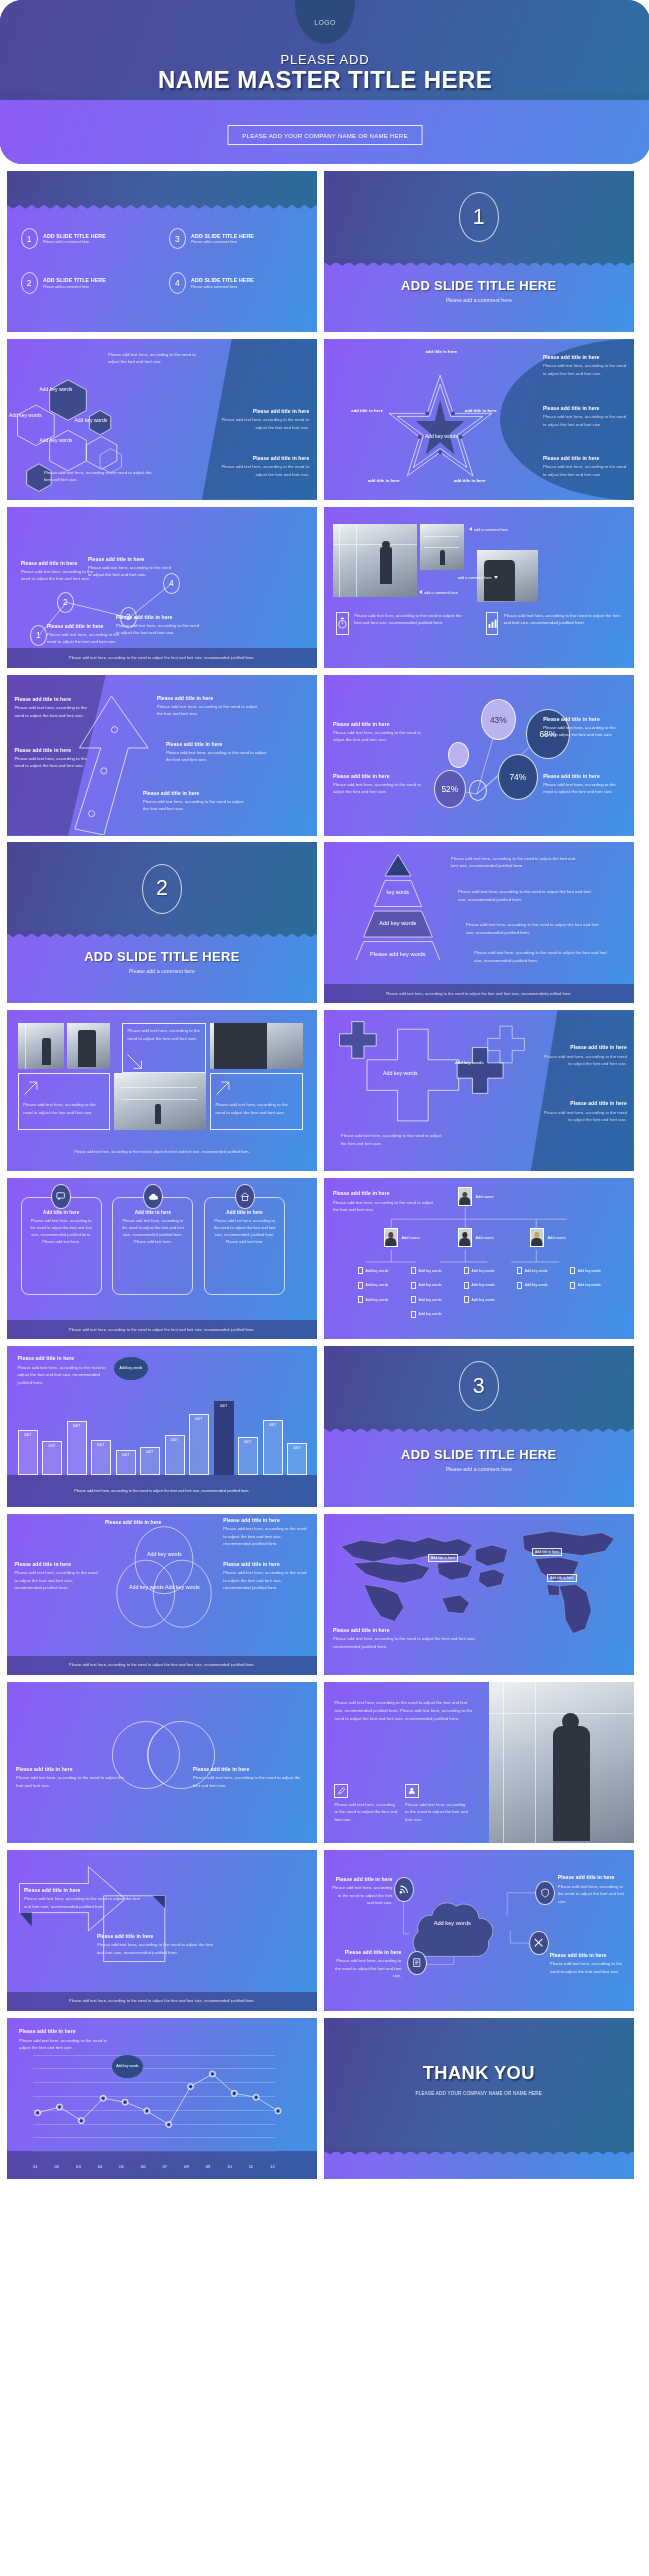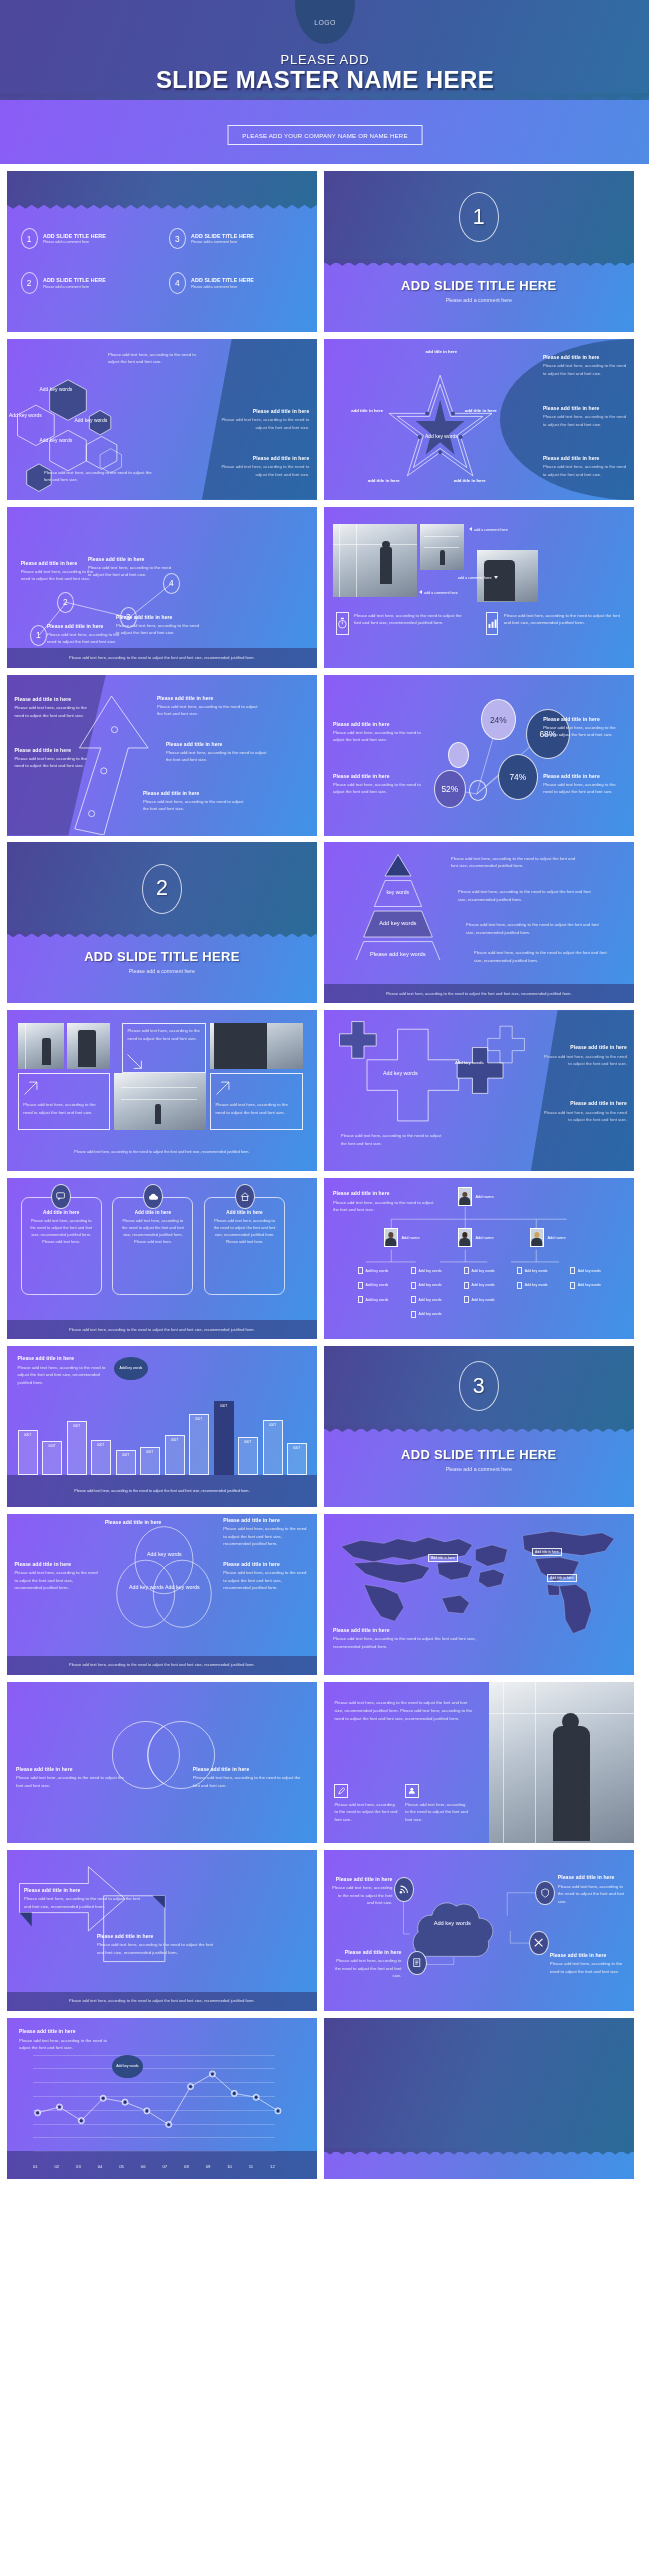--- a/index.html
+++ b/index.html
@@ -17,21 +17,21 @@
     overflow: hidden;
     background: linear-gradient(110deg, #8b5cf6 0%, #7c6df0 30%, #5b7fe0 65%, #3f93e8 100%);
     color:#fff;
   }
   .hero { width:650px; height:164px; }
   .row { display:flex; gap:6.9px; margin-bottom:6.9px; }
   .half { width:310px; height:161px; }
   .row { padding: 0 6.9px; }
   .deck { padding-top:0; }
 
-  .dark { background: linear-gradient(110deg,#4b4596 0%, #484a9e 35%, #2f6699 75%, #2b6f9f 100%); }
+  .dark { background: linear-gradient(110deg,#4b4596 0%, #484a9e 35%, #2f6699 75%, #2b6f9f 100%); border-radius: 22px; }
 
   
   .zig {
     position:absolute; left:0; width:100%; height:6.9px;
   }
   .zig-dark-bottom {
     background: linear-gradient(110deg,#4b4596 0%, #3f5fa0 50%, #2a6b98 100%);
     -webkit-mask-image: repeating-linear-gradient(135deg, #000 0 0);
     clip-path: polygon(0% 0%,100% 0%,100% 40%,
       98% 100%,96% 40%,94% 100%,92% 40%,90% 100%,88% 40%,86% 100%,84% 40%,82% 100%,80% 40%,
@@ -180,21 +180,21 @@
 <div class="deck">
 
   <div class="slide hero dark" style="background:linear-gradient(110deg,#4e479b 0%,#48529f 40%,#2e6ea6 100%);">
     <div style="position:absolute;left:0;top:0;width:100%;height:97px;background:linear-gradient(110deg,#4e479b 0%,#44539f 45%,#2f6ea3 100%);"></div>
     <div class="zig zig-dark-bottom" style="top:93px;height:7.6px;"></div>
     <div style="position:absolute;left:0;top:100px;width:100%;height:64px;background:linear-gradient(110deg,#8b5cf6 0%,#7a6cf1 35%,#4f8be4 100%);"></div>
     <div class="logo-blob">
       <span>LOGO</span>
     </div>
     <div class="title-pre">PLEASE ADD</div>
-    <div class="title-main">SLIDE MASTER NAME HERE</div>
+    <div class="title-main">NAME MASTER TITLE HERE</div>
     <div class="company-box">PLEASE ADD YOUR COMPANY NAME OR NAME HERE</div>
   </div>
 
   <div class="row" style="margin-top:6.9px;">
     <div class="slide half">
       <div class="hdr-band" style="height:34px;"></div>
       <div class="zig zig-dark-bottom" style="top:31px;"></div>
       <div class="contents-hdr">CONTENTS</div>
       <div class="toc-grid">
         <div class="toc-item">
@@ -408,21 +408,21 @@
         <div class="t-body">Please add text here, according to the need to adjust the font and font size.</div>
       </div>
     </div>
 
     <div class="slide half">
       <svg class="svgbox" style="left:0;top:0;" width="310" height="161" viewBox="0 0 406 211">
         <polyline points="167,150 200,156 234,128" fill="none" stroke="rgba(255,255,255,.6)" stroke-width="1"></polyline>
         <line x1="200" y1="156" x2="228" y2="60" stroke="rgba(255,255,255,.6)" stroke-width="1"></line>
         <line x1="200" y1="156" x2="290" y2="76" stroke="rgba(255,255,255,.6)" stroke-width="1"></line>
       </svg>
-      <div class="pct-ring" style="left:157px;top:24.5px;width:35px;height:41px;background:#b9b4ee;color:#34355f;">24%</div>
+      <div class="pct-ring" style="left:157px;top:24.5px;width:35px;height:41px;background:#b9b4ee;color:#34355f;">43%</div>
       <div class="pct-ring" style="left:202px;top:34px;width:44px;height:50px;background:#2f4a82;">68%</div>
       <div class="pct-ring" style="left:110px;top:95px;width:32px;height:38px;background:#5b58b6;">52%</div>
       <div class="pct-ring" style="left:174px;top:79px;width:40px;height:46px;background:#2f4a82;">74%</div>
       <div class="pct-ring" style="left:145px;top:105px;width:18.3px;height:21.4px;background:transparent;"></div>
       <div class="pct-ring" style="left:124px;top:67px;width:21.4px;height:26px;background:#b9b4ee;border-color:rgba(255,255,255,.8);"></div>
       <div style="position:absolute;left:9.2px;top:46px;width:99px;">
         <div class="t-title">Please add title in here</div>
         <div class="t-body">Please add text here, according to the need to adjust the font and font size.</div>
       </div>
       <div style="position:absolute;left:9.2px;top:98px;width:92px;">
@@ -996,17 +996,21 @@
           <span>09</span>
           <span>10</span>
           <span>11</span>
           <span>12</span>
         </div>
     </div>
 
     <div class="slide half">
       <div class="hdr-band" style="height:134px;"></div>
       <div class="zig zig-dark-bottom" style="top:130px;"></div>
+      <div style="position:absolute;top:44px;width:100%;">
+        <div class="thank-title">THANK YOU</div>
+        <div class="thank-sub">PLEASE ADD YOUR COMPANY NAME OR NAME HERE</div>
+      </div>
     </div>
   </div>
 
 </div>
 
 
 </body></html>

